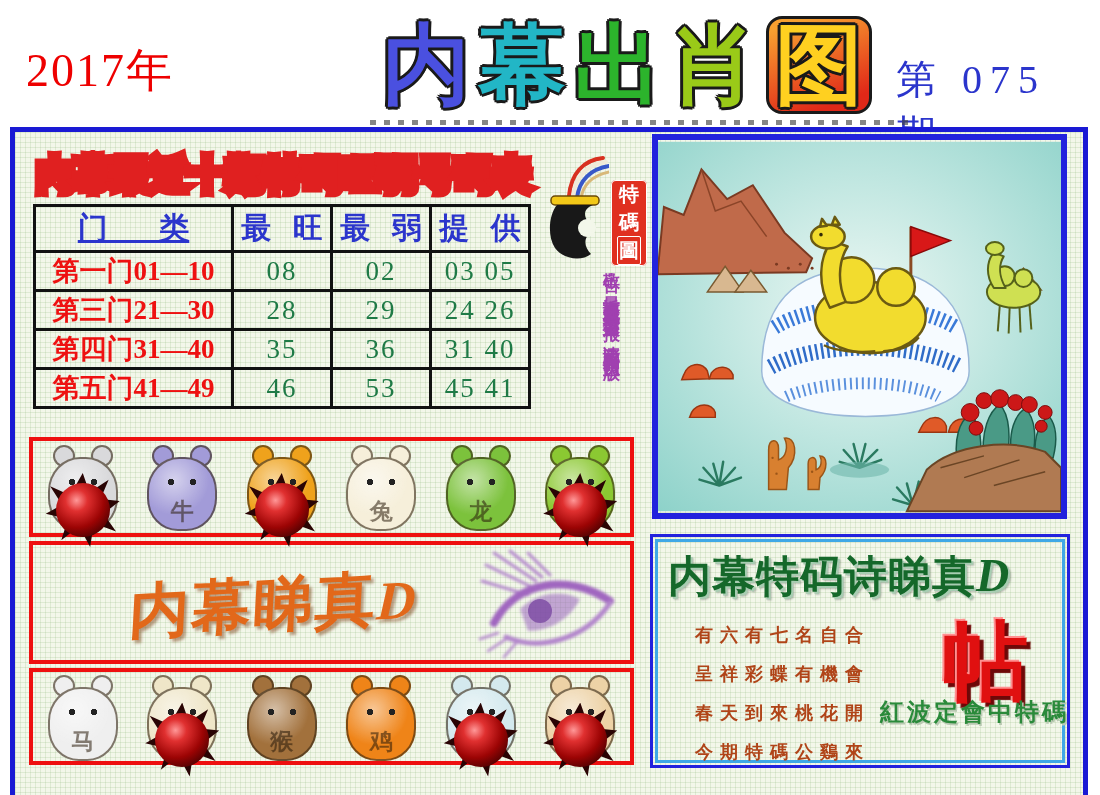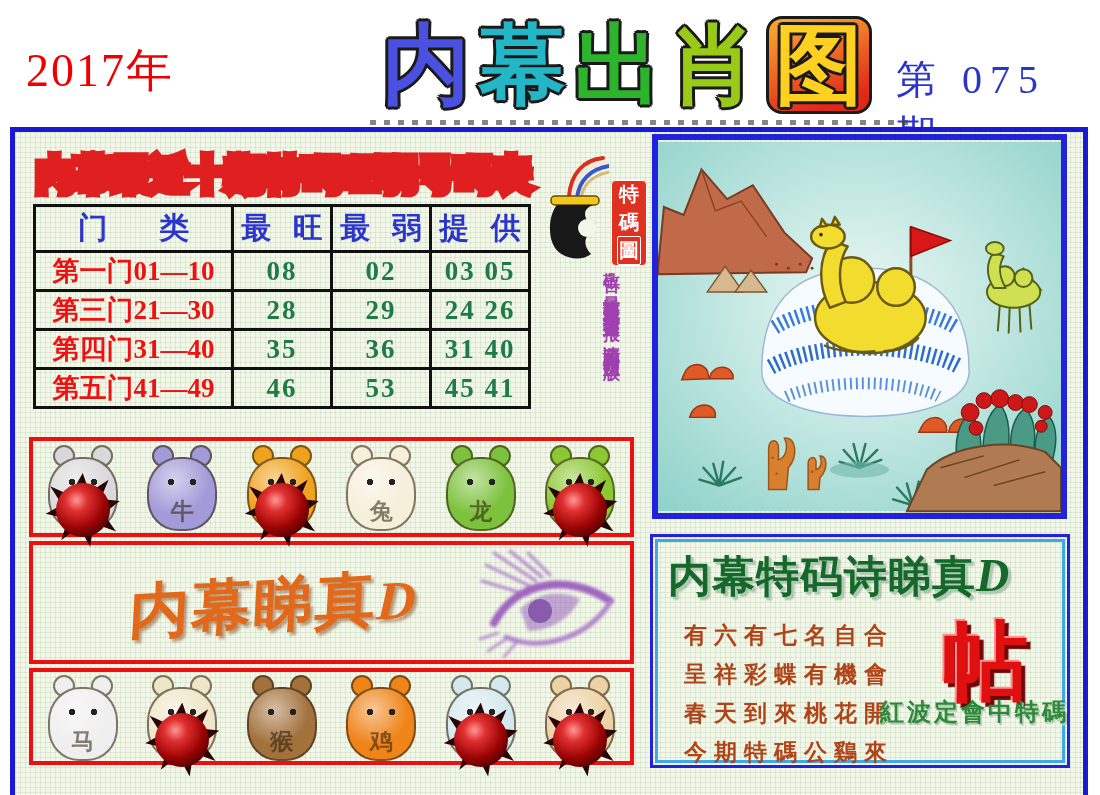--- a/index.html
+++ b/index.html
@@ -33,23 +33,23 @@
      position:absolute; z-index:0; color:#b8cc18; }
   #stats-caption::before { content:attr(data-text); position:absolute; left:0; top:0; z-index:-1;
      -webkit-text-stroke:10px #e02020; color:#e02020; text-shadow:2px 3px 0 #332222; }
   @supports (-webkit-background-clip:text) {
     #stats-caption { background:linear-gradient(#f2ee00 25%,#2ea82e 90%);
       -webkit-background-clip:text; -webkit-text-fill-color:transparent; }
   }
 
   
   #stats-table { left:18px; top:72px; border-collapse:collapse; background:transparent; }
-  #stats-table th,#stats-table td { border:3px solid #111; text-align:center;font-weight:bold; }
+  #stats-table th,#stats-table td { border:3px solid #111; text-align:center; }
   #stats-table th { width:99px; height:46px; font-size:30px; font-weight:bold; color:#2b35cc; word-spacing:14px; }
-  #stats-table th.cat { width:198px; word-spacing:44px; }
+  #stats-table th.cat { width:198px; word-spacing:44px;text-decoration:underline; }
   #stats-table td { height:36px; font-size:27px; color:#1f7a46; letter-spacing:2px; }
   #stats-table td.cat { color:#ee1111; font-weight:bold; letter-spacing:0; }
 
   
   #seal { left:528px; top:20px; width:104px; height:116px; }
   #stamp { position:absolute; right:0; top:28px; width:36px; height:86px; background:#e03020;
      border-radius:5px; display:flex; flex-direction:column; align-items:center; justify-content:space-evenly;
      color:#fff; font-size:20px; font-weight:bold; box-shadow:0 0 0 1px #fff inset; }
   #stamp .last { border:1.5px solid #fff; padding:0 1px; border-radius:2px; }
 
@@ -101,21 +101,21 @@
   #picture { left:637px; top:2px; width:415px; height:385px; border:6px solid #2222dd; }
   #picture svg { display:block; width:100%; height:100%; }
 
   #poem-panel { left:635px; top:402px; width:420px; height:234px; border:3px solid #2222dd; }
   #poem-inner { position:absolute; inset:2px; border:3px solid #3fa8e6; }
   #poem-title { position:absolute; left:10px; top:6px; font-size:43px; font-weight:bold;
      color:#15682a; letter-spacing:1px; text-shadow:2px 2px 0 #a8cdb2, 3px 3px 2px rgba(0,0,0,.25); }
   #poem-title .dsuf { font-style:italic; font-size:46px; }
   #big-char { position:absolute; left:284px; top:62px; font-size:86px; font-weight:bold; color:#e01010;
      text-shadow:-2px -2px 0 #ff9090, 4px 4px 1px #6e0808; }
-  #verses { position:absolute; left:26px; top:74px; font-size:23px; font-weight:bold;
+  #verses { position:absolute; left:37px; top:74px; font-size:18px; font-weight:bold;
      color:#b04418; letter-spacing:7px; line-height:39px; white-space:nowrap; }
   #footer-lines { position:absolute; left:222px; top:152px; font-size:24px; font-weight:bold;
      color:#2a8a3a; letter-spacing:3px; line-height:37px; white-space:nowrap;
      text-shadow:1.5px 1.5px 0 #b9c9b2; }
 </style>
 </head>
 <body>
 
 <div id="year" class="abs">2017年</div>
 

